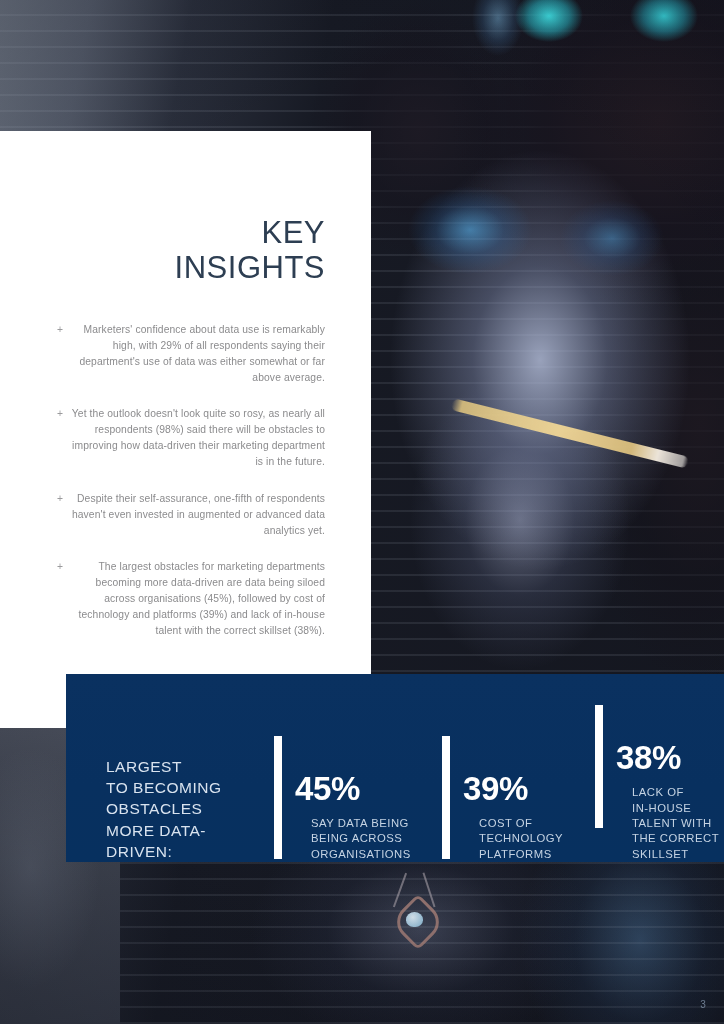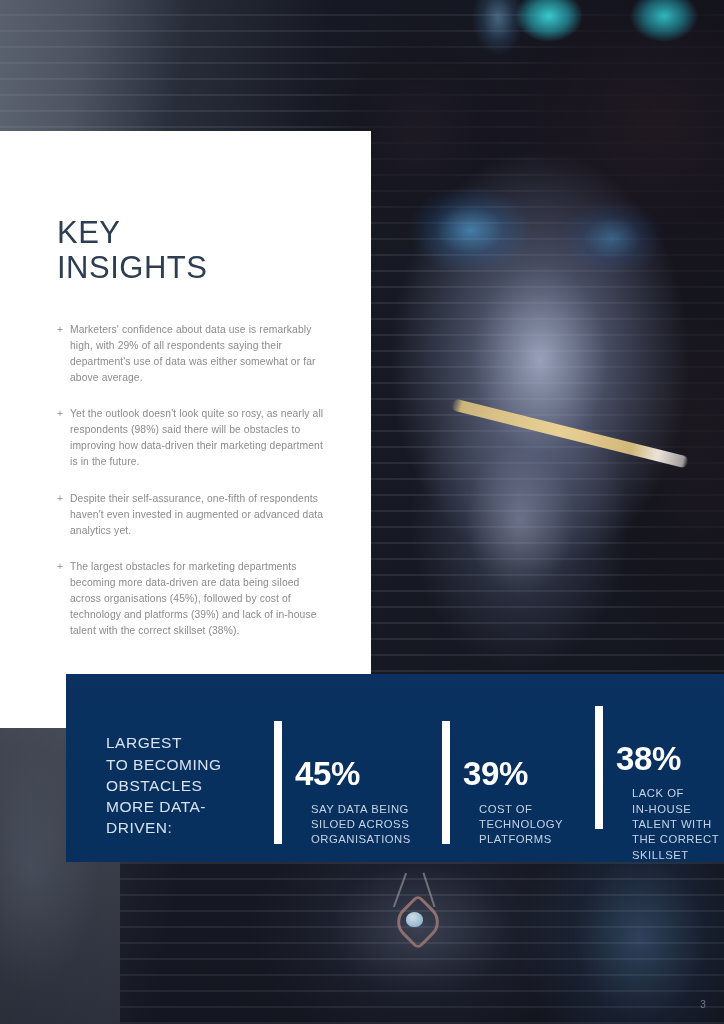--- a/index.html
+++ b/index.html
@@ -106,20 +106,21 @@
 
   
   .white-card {
     position: absolute;
     left: 0; top: 131px;
     width: 371px; height: 597px;
     background: #ffffff;
   }
   .card-inner {
     padding: 84px 46px 0 57px;
+    text-align: right;
   }
   .key-title {
     margin: 0;
     color: #2d3e52;
     font-size: 31px;
     font-weight: 400;
     line-height: 1.13;
     letter-spacing: .5px;
   }
   .key-title .ln { display: block; }
@@ -147,21 +148,21 @@
   }
 
   
   .stats-panel {
     position: absolute;
     left: 66px; top: 674px;
     width: 658px; height: 188px;
     background: #083263;
     background: linear-gradient(180deg, #0a3160 0%, #08305f 60%, #07305f 100%);
     display: flex;
-    align-items: center;
+    align-items: flex-end;
     box-sizing: border-box;
     padding: 33px 0 0 40px;
   }
   .stats-heading {
     width: 168px;
     flex: 0 0 168px;
     color: #d9e3ef;
     font-size: 15.5px;
     line-height: 1.37;
     letter-spacing: .5px;
@@ -266,21 +267,21 @@
       <span class="ln">MORE DATA-</span>
       <span class="ln">DRIVEN:</span>
     </div>
 
     <div class="stat stat-1">
       <div class="rule"></div>
       <div class="stat-body">
         <div class="stat-num">45%</div>
         <div class="stat-label">
           <span class="ln">SAY DATA BEING</span>
-          <span class="ln">SILOED ACROSS</span>
+          <span class="ln">BEING ACROSS</span>
           <span class="ln">ORGANISATIONS</span>
         </div>
       </div>
     </div>
 
     <div class="stat stat-2">
       <div class="rule"></div>
       <div class="stat-body">
         <div class="stat-num">39%</div>
         <div class="stat-label">

